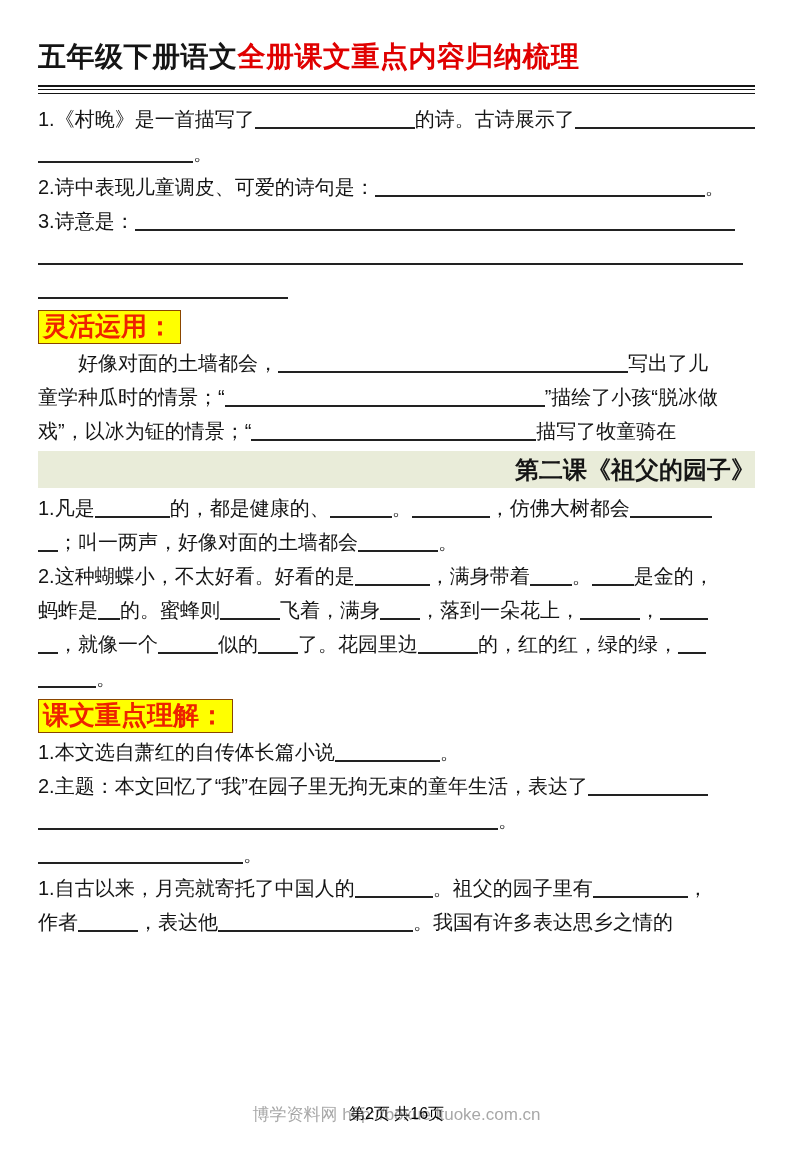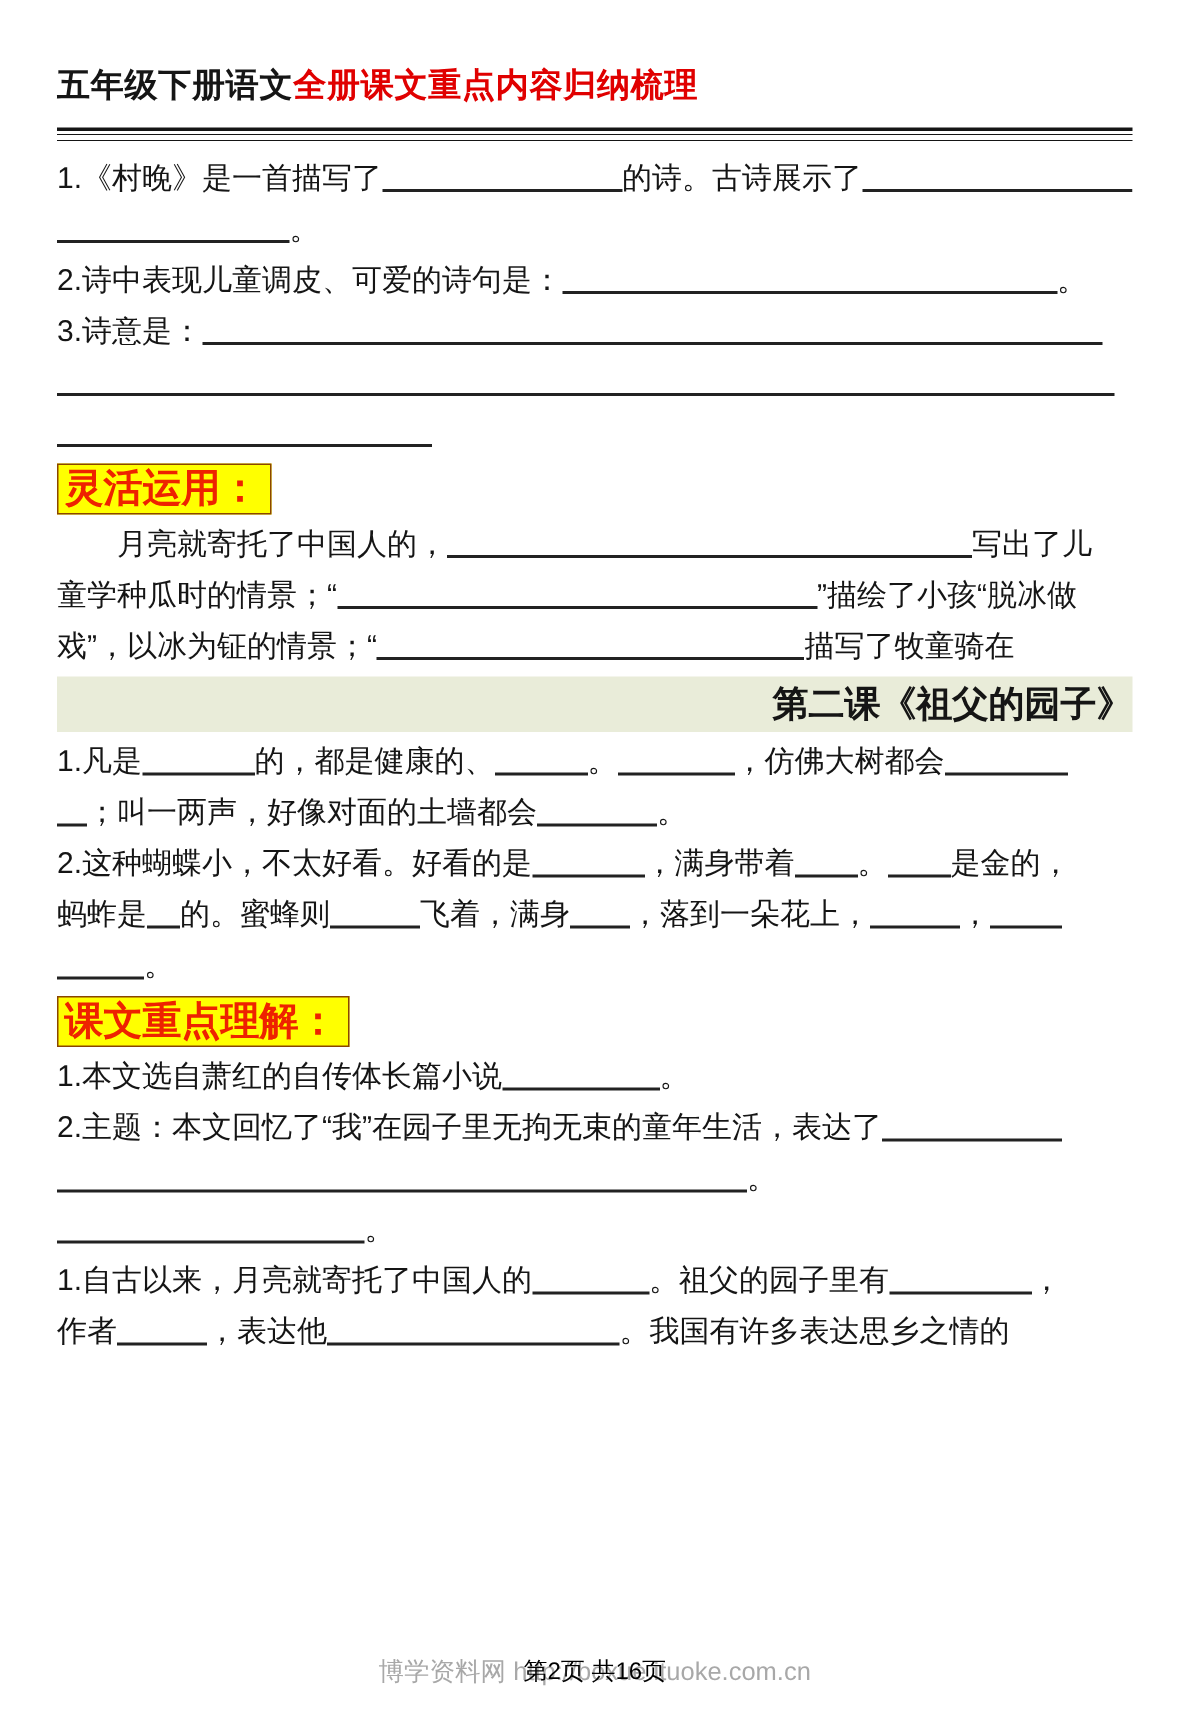--- a/index.html
+++ b/index.html
@@ -9,21 +9,21 @@
     margin:0 auto;
     background:#ffffff;
     box-sizing:border-box;
     padding:34px 38px 0 38px;
     font-family:"Liberation Sans","DejaVu Sans",sans-serif;
     color:#151515;
     overflow:hidden;
   }
   .doc-title {
     margin:0;
-    font-size:22px;
+    font-size:28px;
     font-weight:900;
     letter-spacing:0.5px;
     white-space:nowrap;
     line-height:46px;
   }
   .doc-title .t-red { color:var(--title-red,#e00000); }
   .title-rule {
     margin-top:5px;
     height:9px;
     background:linear-gradient(
@@ -96,28 +96,29 @@
   <div class="title-rule"></div>
 
   <div class="content" id="content">
       <div class="line"><span class="run">1.《村晚》是一首描写了</span><span class="blank" style="width: 160px;"></span><span class="run">的诗。古诗展示了</span><span class="blank" style="width: 180px;"></span></div>
       <div class="line"><span class="blank" style="width: 155px;"></span><span class="run">。</span></div>
       <div class="line"><span class="run">2.诗中表现儿童调皮、可爱的诗句是：</span><span class="blank" style="width: 330px;"></span><span class="run">。</span></div>
       <div class="line"><span class="run">3.诗意是：</span><span class="blank" style="width: 600px;"></span></div>
       <div class="line"><span class="blank" style="width: 705px;"></span></div>
       <div class="line"><span class="blank" style="width: 250px;"></span></div>
       <div class="label-row"><span class="hl-label">灵活运用：</span></div>
-      <div class="line indent"><span class="run">月亮就寄托了中国人的，</span><span class="blank" style="width: 350px;"></span><span class="run">写出了儿</span></div>
+      <div class="line indent"><span class="run">好像对面的土墙都会，</span><span class="blank" style="width: 350px;"></span><span class="run">写出了儿</span></div>
       <div class="line"><span class="run">童学种瓜时的情景；“</span><span class="blank" style="width: 320px;"></span><span class="run">”描绘了小孩“脱冰做</span></div>
       <div class="line"><span class="run">戏”，以冰为钲的情景；“</span><span class="blank" style="width: 285px;"></span><span class="run">描写了牧童骑在</span></div>
       <div class="section-header">第二课《祖父的园子》</div>
       <div class="line"><span class="run">1.凡是</span><span class="blank" style="width: 75px;"></span><span class="run">的，都是健康的、</span><span class="blank" style="width: 62px;"></span><span class="run">。</span><span class="blank" style="width: 78px;"></span><span class="run">，仿佛大树都会</span><span class="blank" style="width: 82px;"></span></div>
       <div class="line"><span class="blank" style="width: 20px;"></span><span class="run">；叫一两声，好像对面的土墙都会</span><span class="blank" style="width: 80px;"></span><span class="run">。</span></div>
       <div class="line"><span class="run">2.这种蝴蝶小，不太好看。好看的是</span><span class="blank" style="width: 75px;"></span><span class="run">，满身带着</span><span class="blank" style="width: 42px;"></span><span class="run">。</span><span class="blank" style="width: 42px;"></span><span class="run">是金的，</span></div>
       <div class="line"><span class="run">蚂蚱是</span><span class="blank" style="width: 22px;"></span><span class="run">的。蜜蜂则</span><span class="blank" style="width: 60px;"></span><span class="run">飞着，满身</span><span class="blank" style="width: 40px;"></span><span class="run">，落到一朵花上，</span><span class="blank" style="width: 60px;"></span><span class="run">，</span><span class="blank" style="width: 48px;"></span></div>
+      <div class="line"><span class="blank" style="width: 20px;"></span><span class="run">，就像一个</span><span class="blank" style="width: 60px;"></span><span class="run">似的</span><span class="blank" style="width: 40px;"></span><span class="run">了。花园里边</span><span class="blank" style="width: 60px;"></span><span class="run">的，红的红，绿的绿，</span><span class="blank" style="width: 28px;"></span></div>
       <div class="line"><span class="blank" style="width: 58px;"></span><span class="run">。</span></div>
       <div class="label-row"><span class="hl-label">课文重点理解：</span></div>
       <div class="line"><span class="run">1.本文选自萧红的自传体长篇小说</span><span class="blank" style="width: 105px;"></span><span class="run">。</span></div>
       <div class="line"><span class="run">2.主题：本文回忆了“我”在园子里无拘无束的童年生活，表达了</span><span class="blank" style="width: 120px;"></span></div>
       <div class="line"><span class="blank" style="width: 460px;"></span><span class="run">。</span></div>
       <div class="line"><span class="blank" style="width: 205px;"></span><span class="run">。</span></div>
       <div class="line"><span class="run">1.自古以来，月亮就寄托了中国人的</span><span class="blank" style="width: 78px;"></span><span class="run">。祖父的园子里有</span><span class="blank" style="width: 95px;"></span><span class="run">，</span></div>
       <div class="line"><span class="run">作者</span><span class="blank" style="width: 60px;"></span><span class="run">，表达他</span><span class="blank" style="width: 195px;"></span><span class="run">。我国有许多表达思乡之情的</span></div>
     </div>
 

